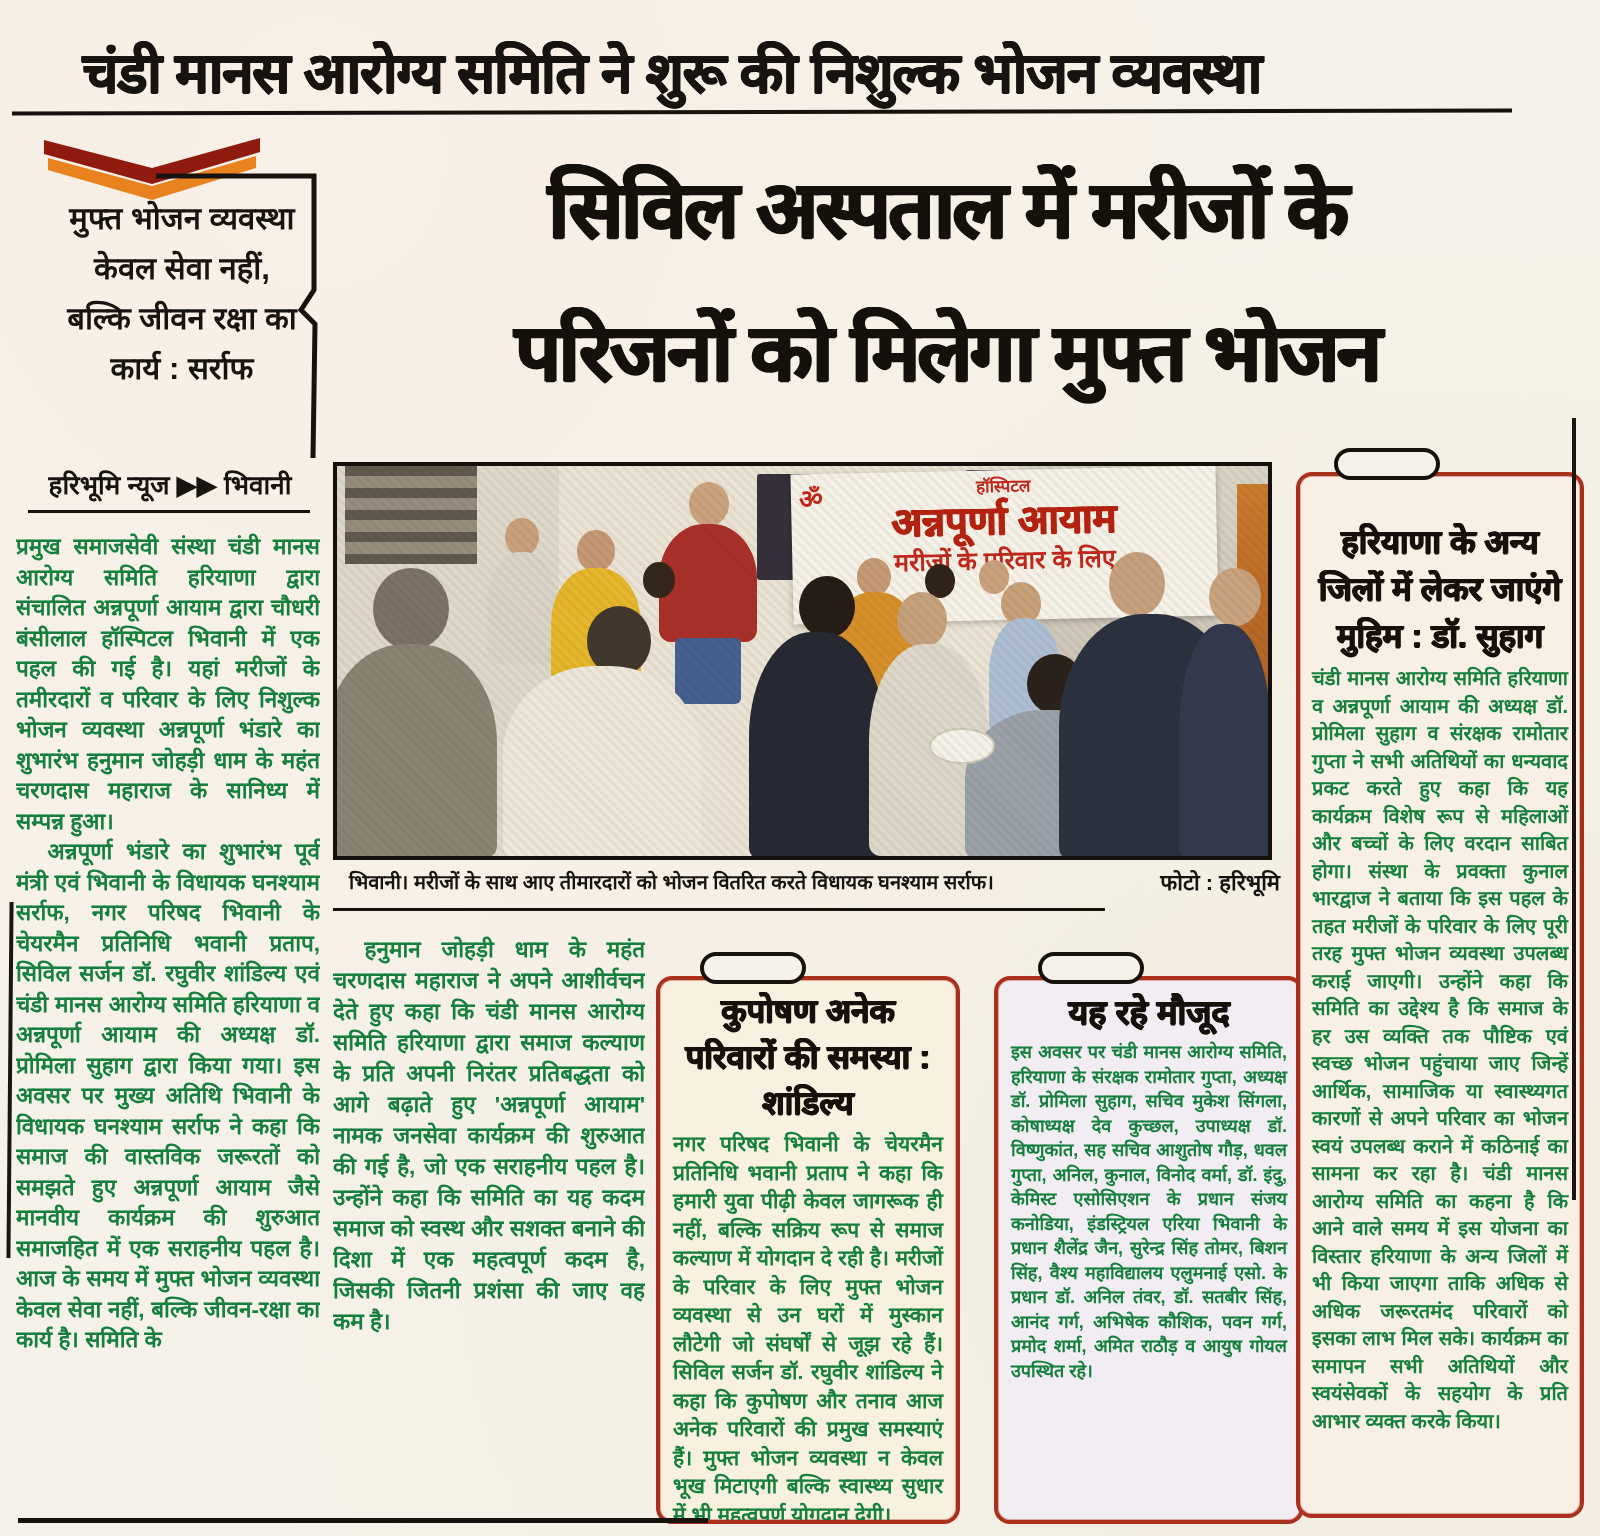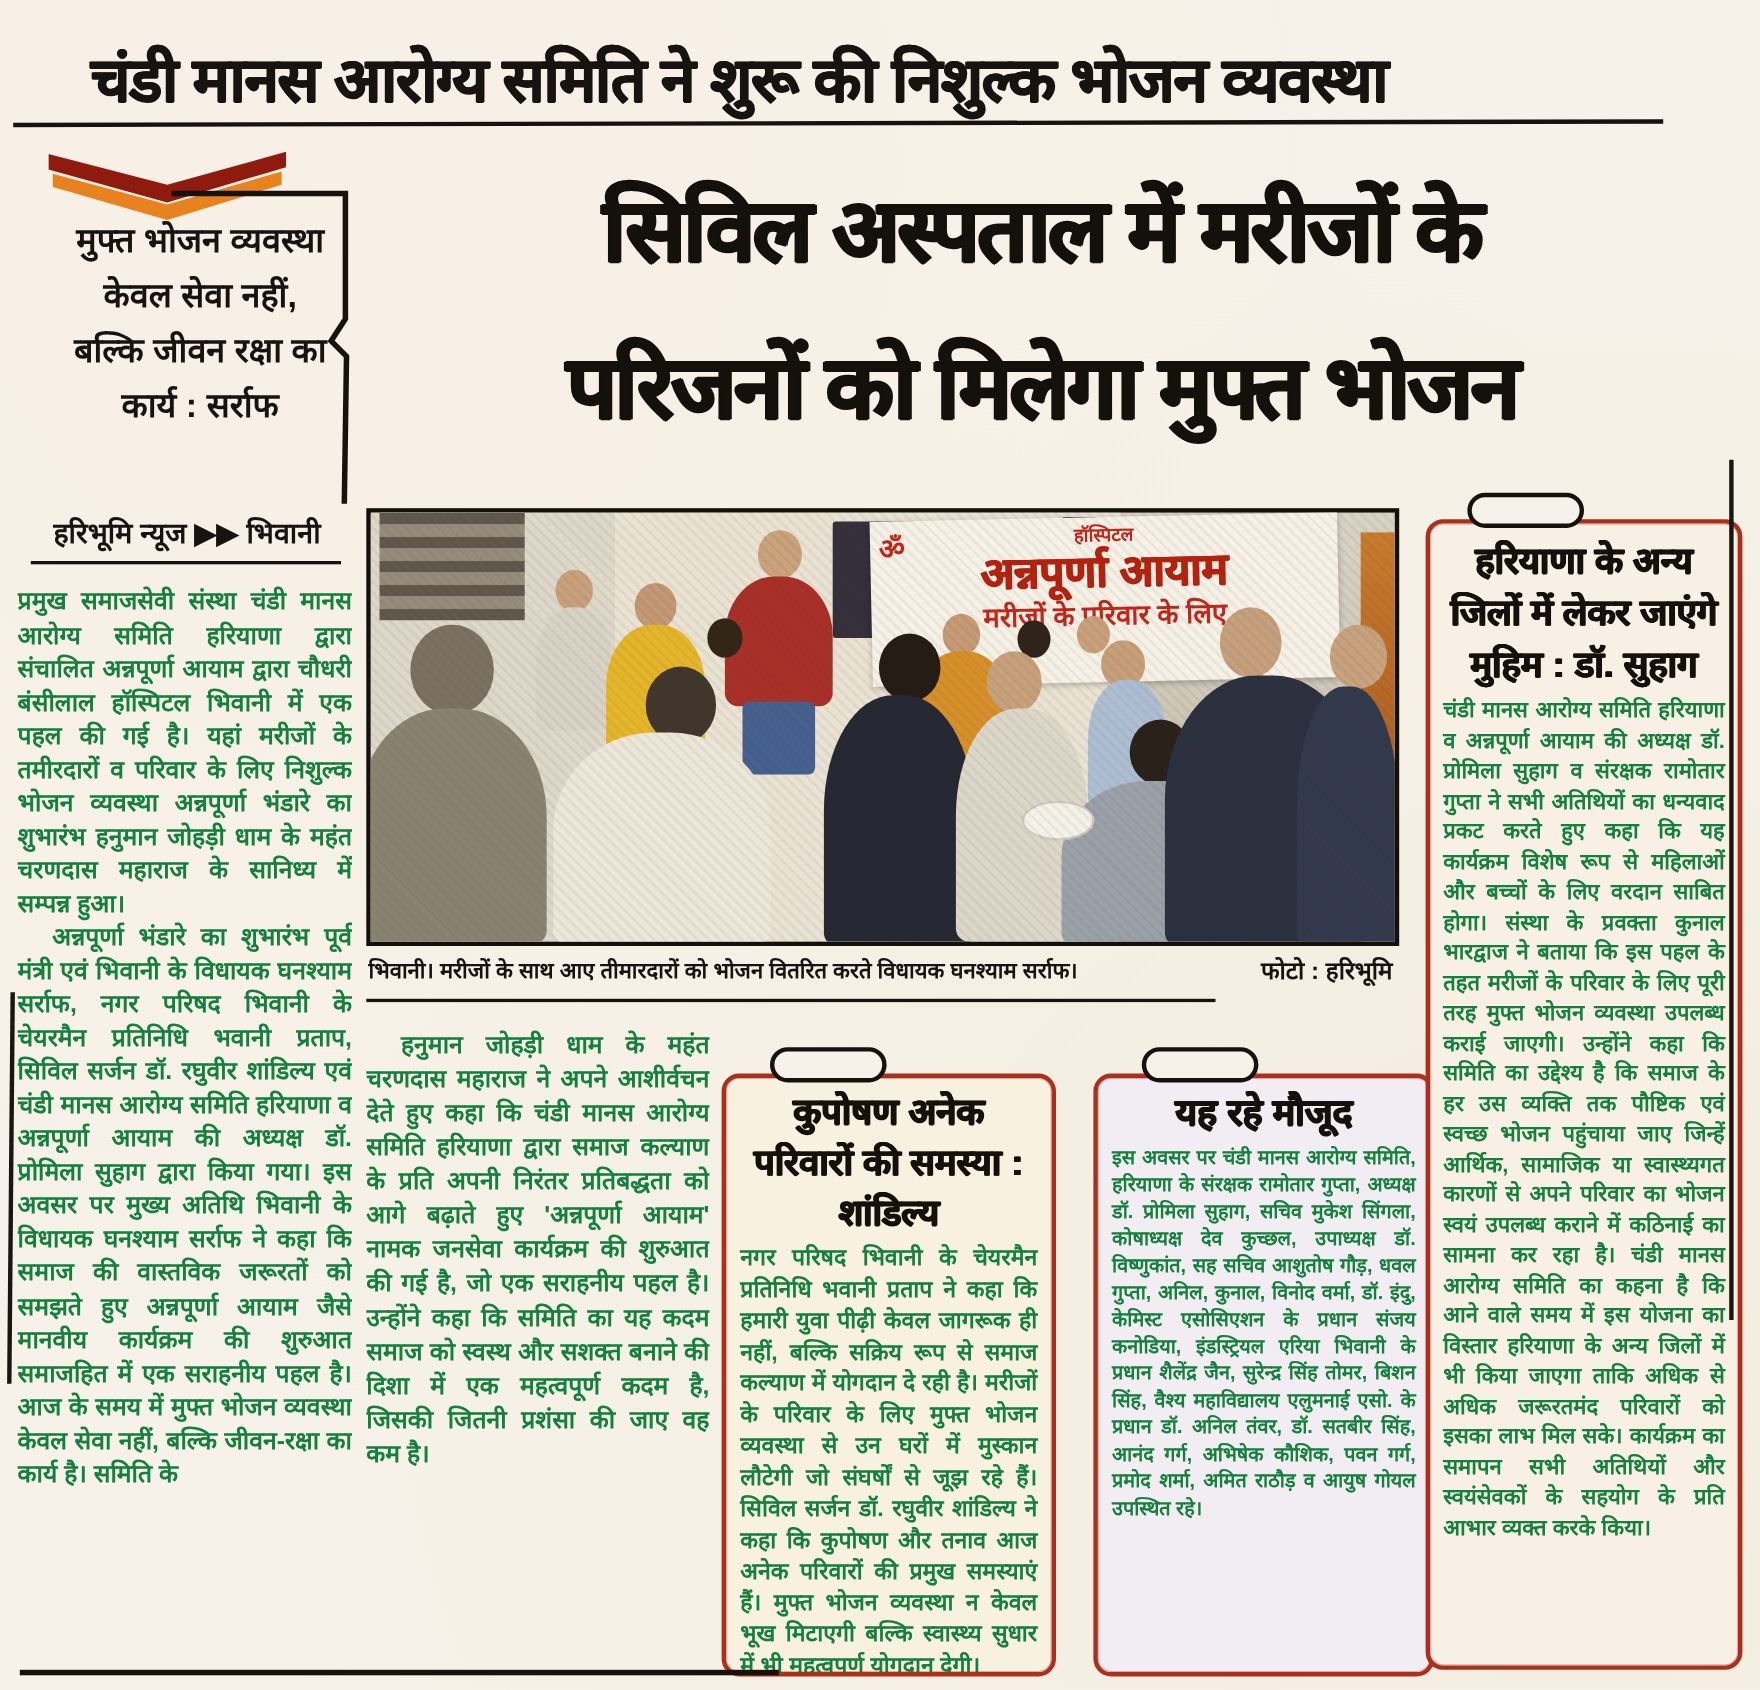--- a/index.html
+++ b/index.html
@@ -44,42 +44,42 @@
   .torso{border-radius:46% 46% 12px 12px;}
   .grain{left:0;top:0;width:100%;height:100%;
     background:repeating-linear-gradient(45deg,rgba(40,30,20,.05) 0 3px,transparent 3px 7px);}
   .banner{left:455px;top:4px;width:425px;height:150px;background:#f5f1e6;
     transform:rotate(-1.2deg);box-shadow:0 2px 6px rgba(0,0,0,.25);text-align:center;overflow:hidden;}
   .banner .b-top{font-size:17px;font-weight:700;color:#c1271b;margin-top:4px;}
   .banner .b-main{font-size:40px;font-weight:900;color:#b5220f;line-height:46px;}
   .banner .b-sub{font-size:25px;font-weight:800;color:#c1271b;line-height:34px;}
   .banner .b-om{position:absolute;left:8px;top:6px;font-size:26px;color:#c1271b;font-weight:900;}
 
-  .caption-row{left:333px;top:864px;width:939px;height:42px;overflow:hidden;}
+  .caption-row{left:347px;top:864px;width:939px;height:42px;overflow:hidden;}
   .caption{position:absolute;left:2px;top:4px;font-size:20px;font-weight:800;white-space:nowrap;}
   .credit{position:absolute;right:6px;top:2px;font-size:22px;font-weight:900;white-space:nowrap;}
   .caption-rule{left:333px;top:908px;width:772px;height:3px;}
 
   .col2{left:333px;top:934px;width:312px;height:586px;font-size:22.5px;line-height:31px;overflow:hidden;}
 
   .red-box{border:4px solid #ab2f1d;border-radius:16px;
     box-shadow:inset 0 0 0 1px rgba(171,47,29,.35);overflow:hidden;}
   .tab{border:4px solid #17120d;border-radius:16px;background:#f6f2e9;}
   .box-head{text-align:center;font-weight:900;color:#15100b;}
 
   .box-maln{left:656px;top:976px;width:304px;height:548px;background:#f8f1df;padding:8px 13px;}
   .box-maln .box-head{font-size:33px;line-height:46px;}
   .box-maln .box-body{font-size:21px;line-height:28.5px;margin-top:4px;}
 
   .box-pres{left:994px;top:976px;width:310px;height:548px;background:#f2edf2;padding:8px 13px;}
   .box-pres .box-head{font-size:34px;line-height:48px;}
   .box-pres .box-body{font-size:18px;line-height:24.5px;margin-top:4px;}
 
   .box-har{left:1296px;top:472px;width:288px;height:1046px;background:#f8f0e4;padding:10px 12px;}
-  .box-har .box-head{font-size:33px;line-height:47px;}
+  .box-har .box-head{font-size:33px;line-height:47px;margin-top:32px;}
   .box-har .box-body{font-size:20px;line-height:27.5px;margin-top:6px;}
 
   .tab-maln{left:700px;top:952px;width:106px;height:32px;}
   .tab-pres{left:1038px;top:952px;width:106px;height:32px;}
   .tab-har{left:1334px;top:448px;width:106px;height:32px;}
 
   .bottom-rule{left:18px;top:1518px;width:690px;height:5px;}
   .edge-right{left:1572px;top:418px;width:4px;height:782px;background:#1a1511;}
   .edge-left{left:8px;top:902px;width:4px;height:356px;background:#1a1511;transform:rotate(.5deg);}
 </style>

